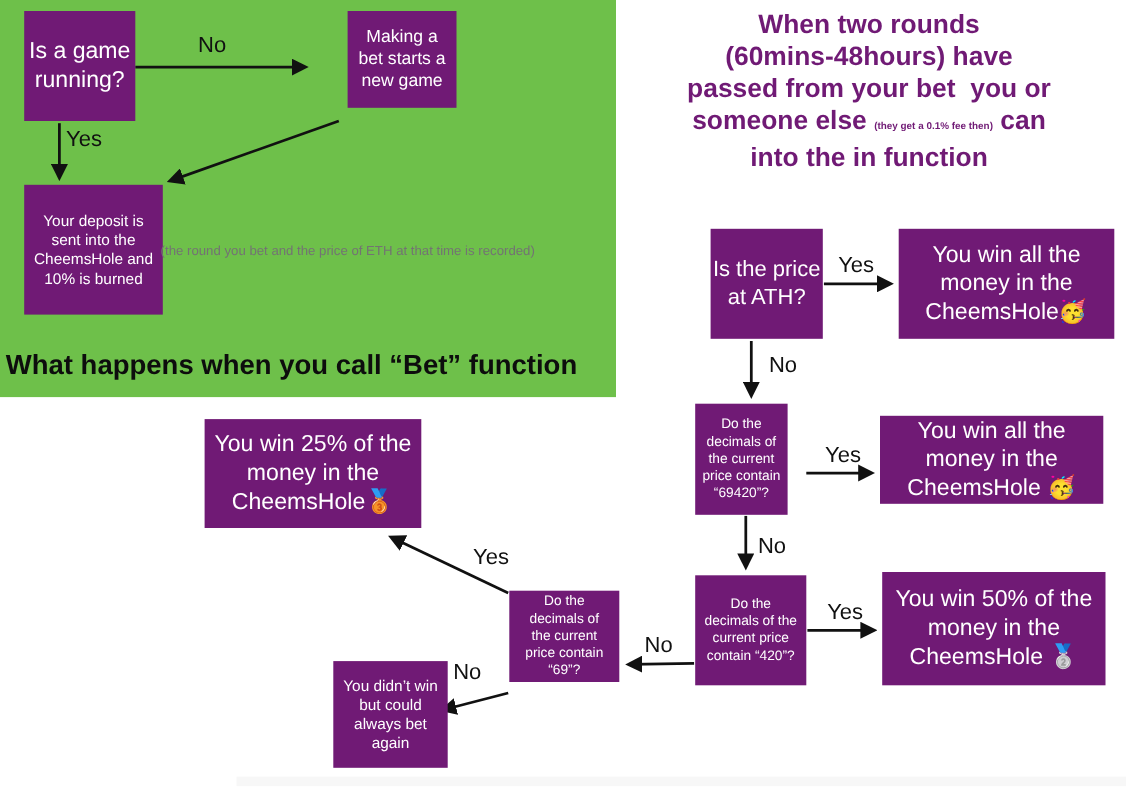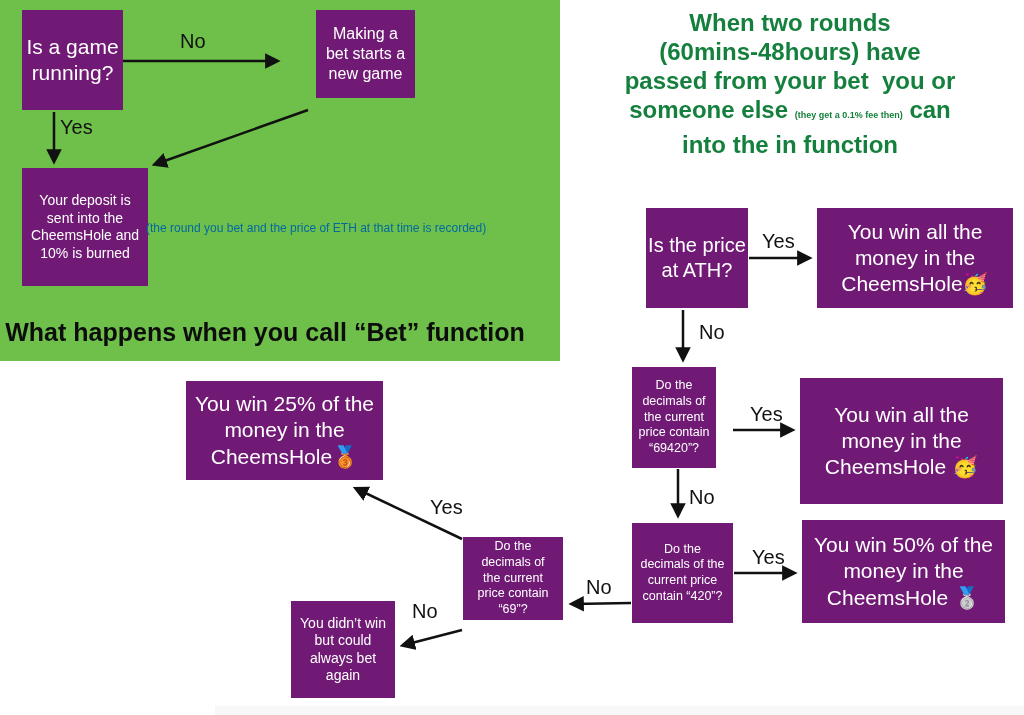--- a/index.html
+++ b/index.html
@@ -20,49 +20,49 @@
     display:flex; align-items:center; justify-content:center;
     text-align:center; line-height:1.25;
   }
   .node .txt { display:inline; }
   #n-game-running   { left:22px;  top:10px;  width:101px; height:100px; font-size:21px; }
   #n-new-game       { left:290px; top:10px;  width:99px;  height:88px; font-size:16px; padding:4px;margin-left:26px; }
   #n-deposit        { left:22px;  top:168px; width:126px; height:118px; font-size:14px; padding:6px;align-items:center; }
   #n-price-ath      { left:646px; top:208px; width:102px; height:100px; font-size:20px; }
   #n-win-all-1      { left:817px; top:208px; width:196px; height:100px; font-size:21px; padding:6px; }
   #n-dec-69420      { left:632px; top:367px; width:84px; height:101px; font-size:12.5px; padding:6px; }
-  #n-win-all-2      { left:800px; top:378px; width:203px; height:126px; font-size:21px; padding:6px; }
+  #n-win-all-2      { left:800px; top:378px; width:203px; height:80px; font-size:21px; padding:6px; }
   #n-dec-420        { left:632px; top:523px; width:101px; height:100px; font-size:12.5px; padding:6px; }
   #n-win-50         { left:802px; top:520px; width:203px; height:103px; font-size:21px; padding:6px; }
   #n-win-25         { left:186px; top:381px; width:197px; height:99px;  font-size:21px; padding:6px; }
   #n-dec-69         { left:463px; top:537px; width:100px; height:83px; font-size:12.5px; padding:10px; }
-  #n-no-win         { left:291px; top:601px; width:104px; height:97px;  font-size:14px; padding:6px; }
+  #n-no-win         { left:303px; top:601px; width:104px; height:97px;  font-size:14px; padding:6px; }
   .edge-label { position:absolute; font-size:20px; color:#111; }
   #l-no1  { left:180px; top:30px; }
   #l-yes1 { left:60px;  top:116px; }
   #l-yes2 { left:762px; top:230px; }
   #l-no2  { left:699px; top:321px; }
   #l-yes3 { left:750px; top:403px; }
   #l-no3  { left:689px; top:486px; }
   #l-yes4 { left:752px; top:546px; }
   #l-no4  { left:586px; top:576px; }
   #l-yes5 { left:430px; top:496px; }
   #l-no5  { left:412px; top:600px; }
   .bet-title {
     position:absolute; left:0; top:318px; width:530px;
     text-align:center; font-size:25px; font-weight:bold; color:#0d0d0d;
   }
   .bet-note {
     position:absolute; left:146px; top:221px;
-    font-size:12px; color:#0369a1; white-space:nowrap;text-align:center;
+    font-size:12px; color:#737373; white-space:nowrap;text-align:center;
   }
   .in-heading {
     position:absolute; left:560px; top:8px; width:460px;
     text-align:center; font-size:24px; font-weight:bold;
-    line-height:29px; color:#15803d;
+    line-height:29px; color:#701a75;
   }
   .in-heading .small { font-size:9px; font-weight:bold; }
   .bottom-strip {
     position:absolute; left:215px; top:706px; width:809px; height:9px;
     background:#f7f7f7;
   }
 </style>
 </head>
 <body>
 

